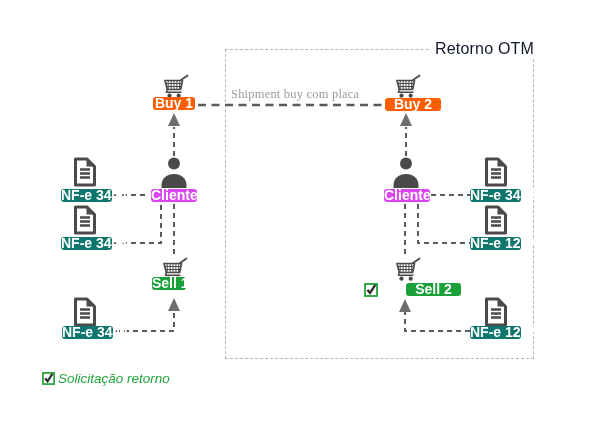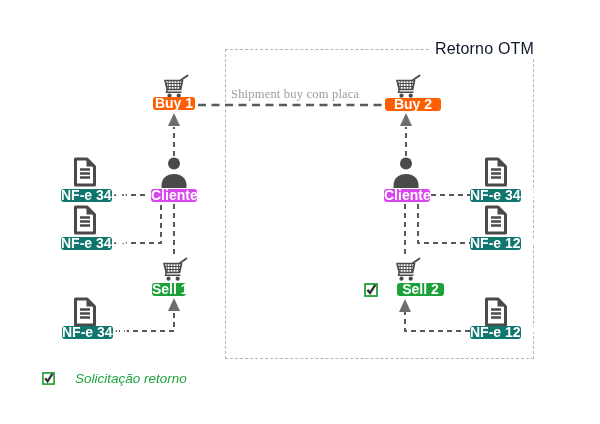--- a/index.html
+++ b/index.html
@@ -24,21 +24,21 @@
   .badge{
     position:absolute;height:13px;line-height:13px;border-radius:3px;
     color:#fff;font-weight:bold;font-size:14px;text-align:center;white-space:nowrap;
   }
   .badge.buy{background:#FF5E00;}
   .badge.cliente{background:#d946ef;}
   .badge.sell{background:#1BA13A;}
   .badge.nfe{background:#0f766e;}
   .ic{position:absolute;}
   .legend{
-    position:absolute;left:42px;top:371px;display:flex;align-items:center;gap:20px;
+    position:absolute;left:42px;top:371px;display:flex;align-items:center;gap:3px;
   }
   .legend-label{
     color:#1FA43C;font-size:13.5px;font-style:italic;font-weight:300;white-space:nowrap;
   }
 </style>
 </head>
 <body>
 
 <div class="stage">
 
@@ -112,21 +112,21 @@
   <div class="badge nfe" style="left:61px;top:189px;width:51px">NF-e 3444</div>
 
   <svg class="ic" style="left:71px;top:204px" width="28" height="32">
       <use href="#sym-doc"></use>
     </svg>
   <div class="badge nfe" style="left:61px;top:237px;width:51px">NF-e 3446</div>
 
   <svg class="ic" style="left:159px;top:257px" width="29" height="25">
       <use href="#sym-cart"></use>
     </svg>
-  <div class="badge sell" style="left:152px;top:283px;width:34px">Sell 1</div>
+  <div class="badge sell" style="left:152px;top:277px;width:34px">Sell 1</div>
 
   <svg class="ic" style="left:71px;top:296px" width="28" height="32">
       <use href="#sym-doc"></use>
     </svg>
   <div class="badge nfe" style="left:62px;top:326px;width:51px">NF-e 3444</div>
 
   <svg class="ic" style="left:392px;top:74px" width="29" height="25">
       <use href="#sym-cart"></use>
     </svg>
   <div class="badge buy" style="left:385px;top:98px;width:56px">Buy 2</div>
@@ -145,21 +145,21 @@
       <use href="#sym-doc"></use>
     </svg>
   <div class="badge nfe" style="left:470px;top:237px;width:51px">NF-e 1277</div>
 
   <svg class="ic" style="left:392px;top:257px" width="29" height="25">
       <use href="#sym-cart"></use>
     </svg>
   <svg class="ic" style="left:364px;top:283px" width="14" height="14">
       <use href="#sym-check"></use>
     </svg>
-  <div class="badge sell" style="left:397px;top:283px;width:47px">Sell 2</div>
+  <div class="badge sell" style="left:406px;top:283px;width:55px">Sell 2</div>
 
   <svg class="ic" style="left:482px;top:296px" width="28" height="32">
       <use href="#sym-doc"></use>
     </svg>
   <div class="badge nfe" style="left:470px;top:326px;width:51px">NF-e 1277</div>
 
   <div class="legend">
     <svg width="13" height="13" viewBox="0 0 14 14">
         <use href="#sym-check"></use>
       </svg>

